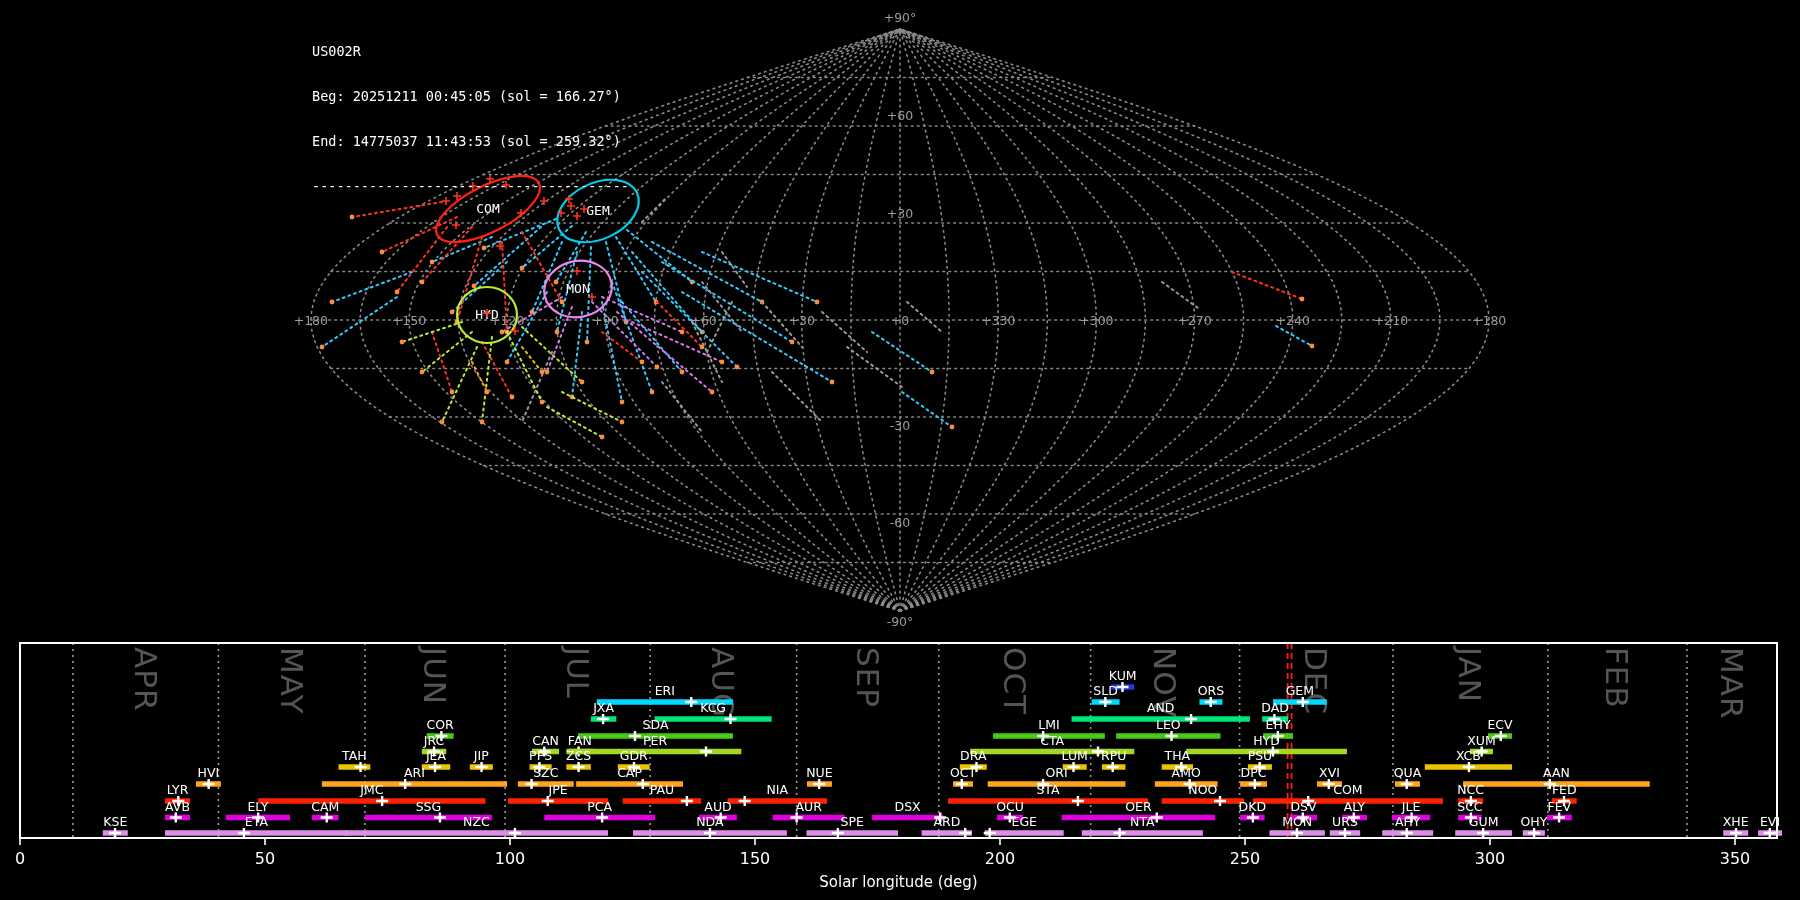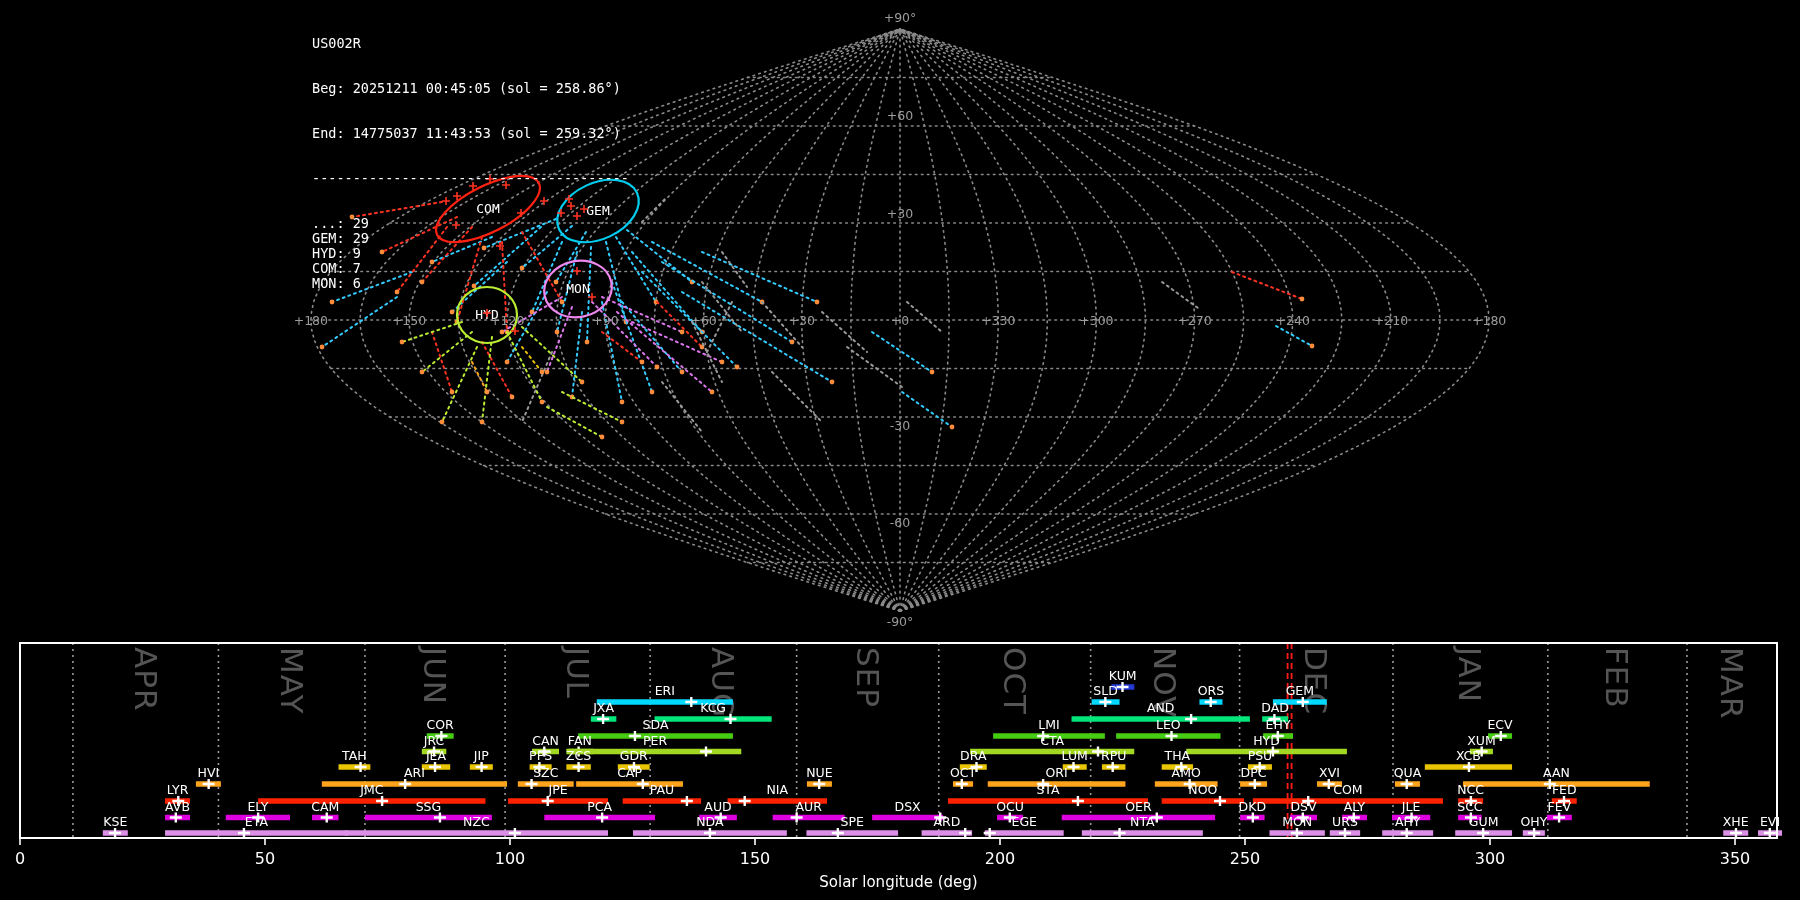--- a/index.html
+++ b/index.html
@@ -1,19 +1,19 @@
 <!DOCTYPE html>
 <html><head>
 <meta charset="utf-8">
 <style>
   html,body{margin:0;padding:0;background:#000;}
   #canvas{position:relative;width:1800px;height:900px;background:#000;overflow:hidden;
           font-family:"DejaVu Sans","Liberation Sans",sans-serif;}
   svg{position:absolute;left:0;top:0;}
-  #hdr{position:absolute;left:312px;top:6px;color:#fff;
+  #hdr{position:absolute;left:312px;top:14px;color:#fff;
        font-family:"DejaVu Sans Mono","Liberation Mono",monospace;
        font-size:13.5px;line-height:15px;white-space:pre;z-index:5;}
 </style>
 </head>
 <body>
 
 <div id="canvas">
   <svg id="map-svg" width="1800" height="900">
       <line x1="747.5193477683009" y1="562.475" x2="1052.480652231699" y2="562.475" stroke="#8a8a8a" stroke-width="1.6" stroke-dasharray="1.6 4.4" stroke-linecap="round" fill="none"></line>
       <line x1="605.43" y1="513.98" x2="1194.5700000000002" y2="513.98" stroke="#8a8a8a" stroke-width="1.6" stroke-dasharray="1.6 4.4" stroke-linecap="round" fill="none"></line>
@@ -217,24 +217,23 @@
       <text x="1489.1399999999999" y="324.5" fill="#9c9c9c" font-size="12.5px" text-anchor="middle">+180</text>
       <text x="900" y="22.029999999999973" fill="#9c9c9c" font-size="12.5px" text-anchor="middle">+90°</text>
       <text x="900" y="120.01999999999998" fill="#9c9c9c" font-size="12.5px" text-anchor="middle">+60</text>
       <text x="900" y="218.01" fill="#9c9c9c" font-size="12.5px" text-anchor="middle">+30</text>
       <text x="900" y="429.99" fill="#9c9c9c" font-size="12.5px" text-anchor="middle">-30</text>
       <text x="900" y="526.98" fill="#9c9c9c" font-size="12.5px" text-anchor="middle">-60</text>
       <text x="900" y="625.97" fill="#9c9c9c" font-size="12.5px" text-anchor="middle">-90°</text>
     </svg>
   <div id="hdr">
     <div>US002R</div>
-    <div>Beg: 20251211 00:45:05 (sol = 258.86°)</div>
+    <div>Beg: 20251211 00:45:05 (sol = 166.27°)</div>
     <div>End: 14775037 11:43:53 (sol = 259.32°)</div>
     <div>---------------------------------------</div>
-    <div id="counts"><div>...: 29</div><div>GEM: 29</div><div>HYD: 9</div><div>COM: 7</div><div>MON: 6</div></div>
   </div>
   <svg id="tl-svg" width="1800" height="900">
       <line x1="72.92000000000002" y1="643" x2="72.92000000000002" y2="838" stroke="#9a9a9a" stroke-width="1.6" stroke-dasharray="2 4"></line>
       <text x="0" y="0" fill="#555555" font-size="31px" letter-spacing="1px" text-anchor="start" transform="translate(134.685,647) rotate(90)">APR</text>
       <line x1="218.45000000000002" y1="643" x2="218.45000000000002" y2="838" stroke="#9a9a9a" stroke-width="1.6" stroke-dasharray="2 4"></line>
       <text x="0" y="0" fill="#555555" font-size="31px" letter-spacing="1px" text-anchor="start" transform="translate(280.70500000000004,647) rotate(90)">MAY</text>
       <line x1="364.96000000000004" y1="643" x2="364.96000000000004" y2="838" stroke="#9a9a9a" stroke-width="1.6" stroke-dasharray="2 4"></line>
       <text x="0" y="0" fill="#555555" font-size="31px" letter-spacing="1px" text-anchor="start" transform="translate(424.03000000000003,647) rotate(90)">JUN</text>
       <line x1="505.1" y1="643" x2="505.1" y2="838" stroke="#9a9a9a" stroke-width="1.6" stroke-dasharray="2 4"></line>
       <text x="0" y="0" fill="#555555" font-size="31px" letter-spacing="1px" text-anchor="start" transform="translate(566.62,647) rotate(90)">JUL</text>

